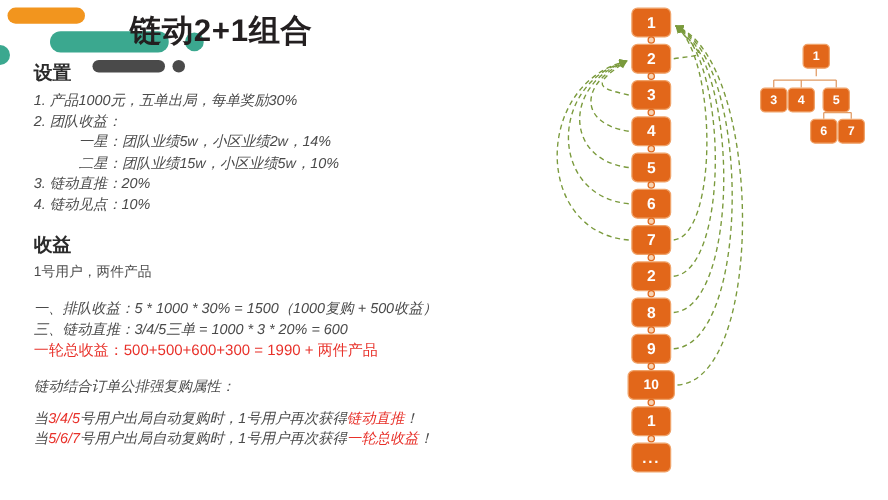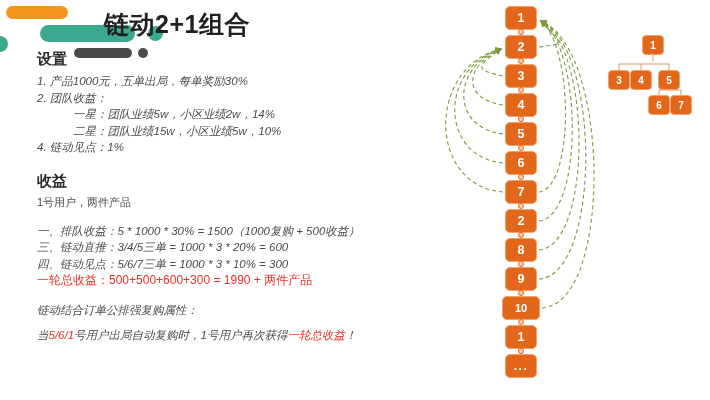--- a/index.html
+++ b/index.html
@@ -23,21 +23,21 @@
   .dot-gray{left:138px;top:48px;width:10px;height:10px;background:#4A4A4A;border-radius:50%;}
 
   
   .page-title{
     position:absolute;left:104px;top:8px;
     font-size:25px;font-weight:bold;color:#231f20;
     letter-spacing:0.5px;white-space:nowrap;
   }
 
   
-  .col{position:absolute;left:37px;top:50px;width:420px;color:#3b3b3b;}
+  .col{position:absolute;left:27px;top:50px;width:420px;color:#3b3b3b;}
   .sec-head{
     font-size:15px;font-weight:bold;color:#2b2b2b;
     margin:0 0 6px 0;line-height:17px;
   }
   .sec-head.rev{margin-top:0;}
   .line{font-size:11.5px;line-height:16.5px;color:#4a4a4a;white-space:nowrap;font-style:italic;}
   .line.indent{padding-left:36px;}
   .gap-sm{height:8px;}
   .gap-md{height:13px;}
   .gap-lg{height:16px;}
@@ -87,42 +87,43 @@
 
   <div class="page-title">链动2+1组合</div>
 
   <div class="col">
 
     <div class="sec-head">设置</div>
     <div class="line">1. 产品1000元，五单出局，每单奖励30%</div>
     <div class="line">2. 团队收益：</div>
     <div class="line indent">一星：团队业绩5w，小区业绩2w，14%</div>
     <div class="line indent">二星：团队业绩15w，小区业绩5w，10%</div>
-    <div class="line">4. 链动见点：1%</div>
+    <div class="line">3. 链动直推：20%</div>
+    <div class="line">4. 链动见点：10%</div>
 
     <div class="gap-lg"></div>
 
     <div class="sec-head rev">收益</div>
     <div class="sub">1号用户，两件产品</div>
 
     <div class="gap-md"></div>
 
     <div class="line">一、排队收益：5 * 1000 * 30% = 1500（1000复购 + 500收益）</div>
     <div class="line">三、链动直推：3/4/5三单 = 1000 * 3 * 20% = 600</div>
-    <div class="line">四、链动见点：5/6/7三单 = 1000 * 3 * 10% = 300</div>
     <div class="redline"><span>一轮总收益</span><span>：500+500+600+300 = 1990 + 两件产品</span></div>
 
     <div class="gap-md"></div>
 
     <div class="line">链动结合订单公排强复购属性：</div>
 
     <div class="gap-sm"></div>
 
+    <div class="line"><span>当</span><span class="red">3/4/5</span><span>号用户出局自动复购时，1号用户再次获得</span><span class="red">链动直推</span><span>！</span></div>
 
-    <div class="line"><span>当</span><span class="red">5/6/1</span><span>号用户出局自动复购时，1号用户再次获得</span><span class="red">一轮总收益</span><span>！</span></div>
+    <div class="line"><span>当</span><span class="red">5/6/7</span><span>号用户出局自动复购时，1号用户再次获得</span><span class="red">一轮总收益</span><span>！</span></div>
 
   </div>
 
   <div class="diagram">
 
     <svg class="svg-layer" width="280" height="400">
       <defs>
         <marker id="ah" markerWidth="7" markerHeight="7" refX="5" refY="3" orient="auto">
           <path d="M0,0 L6,3 L0,6 z" fill="#7A9A3C"></path>
         </marker>

